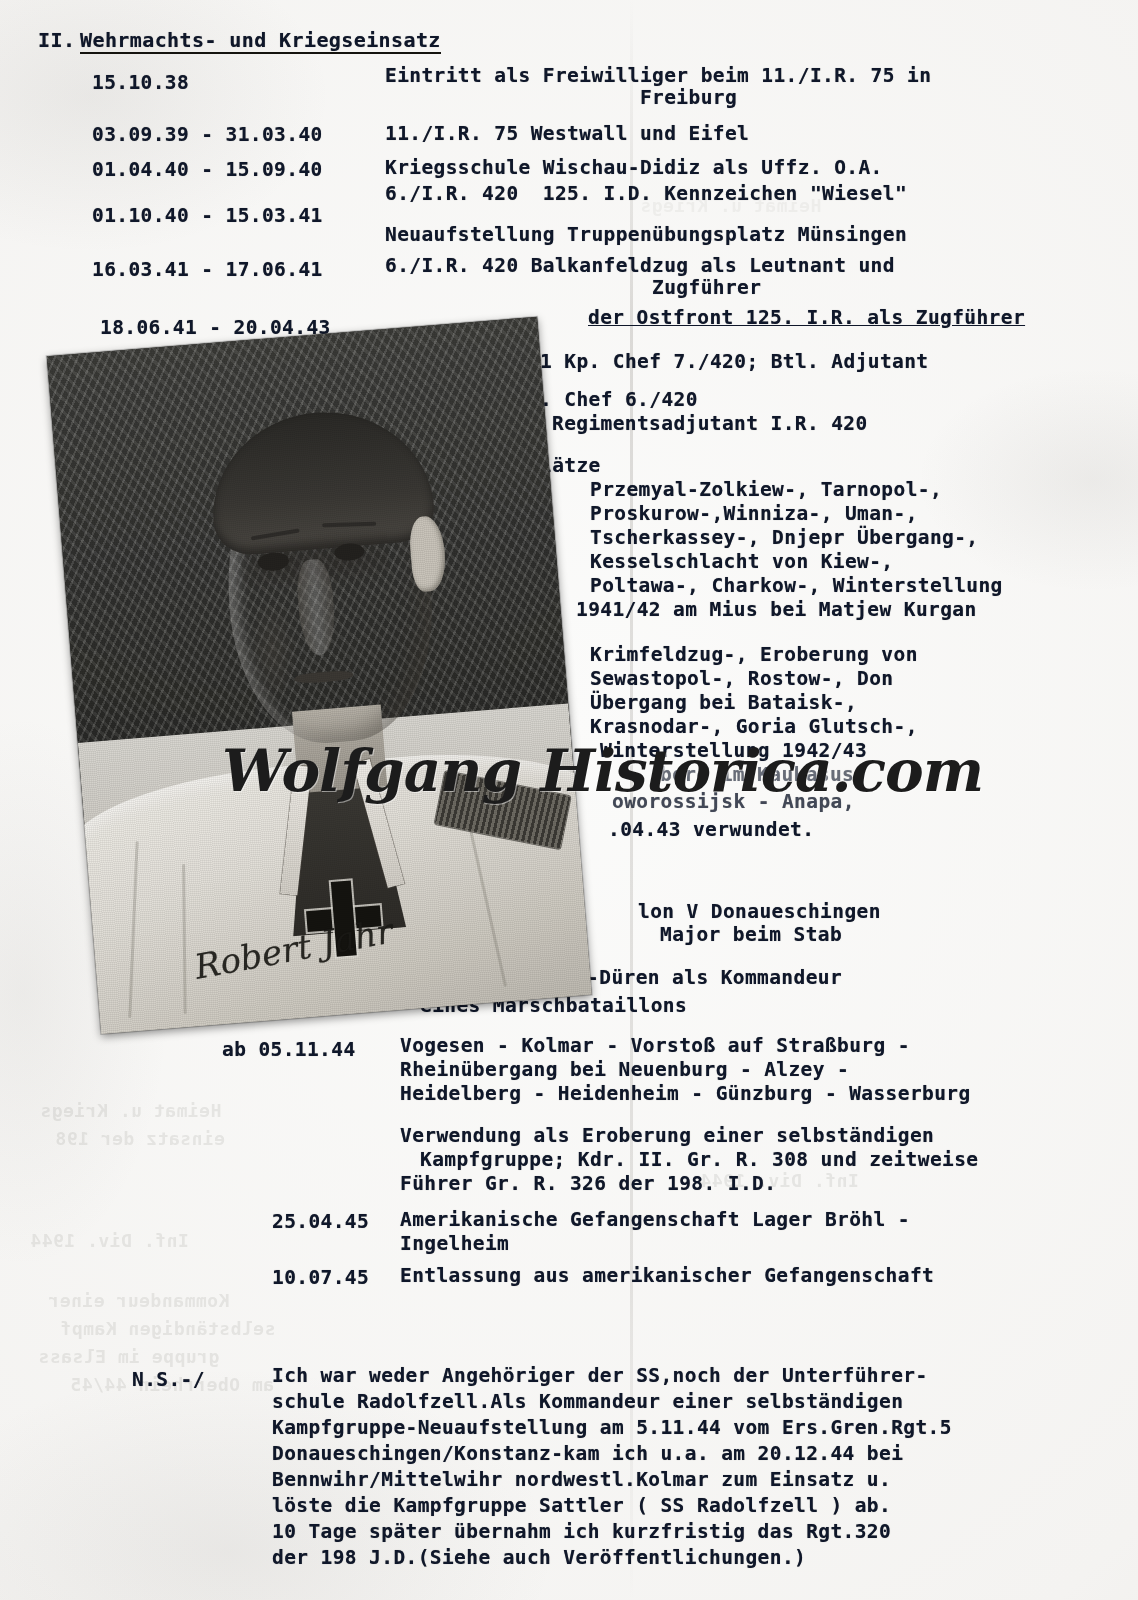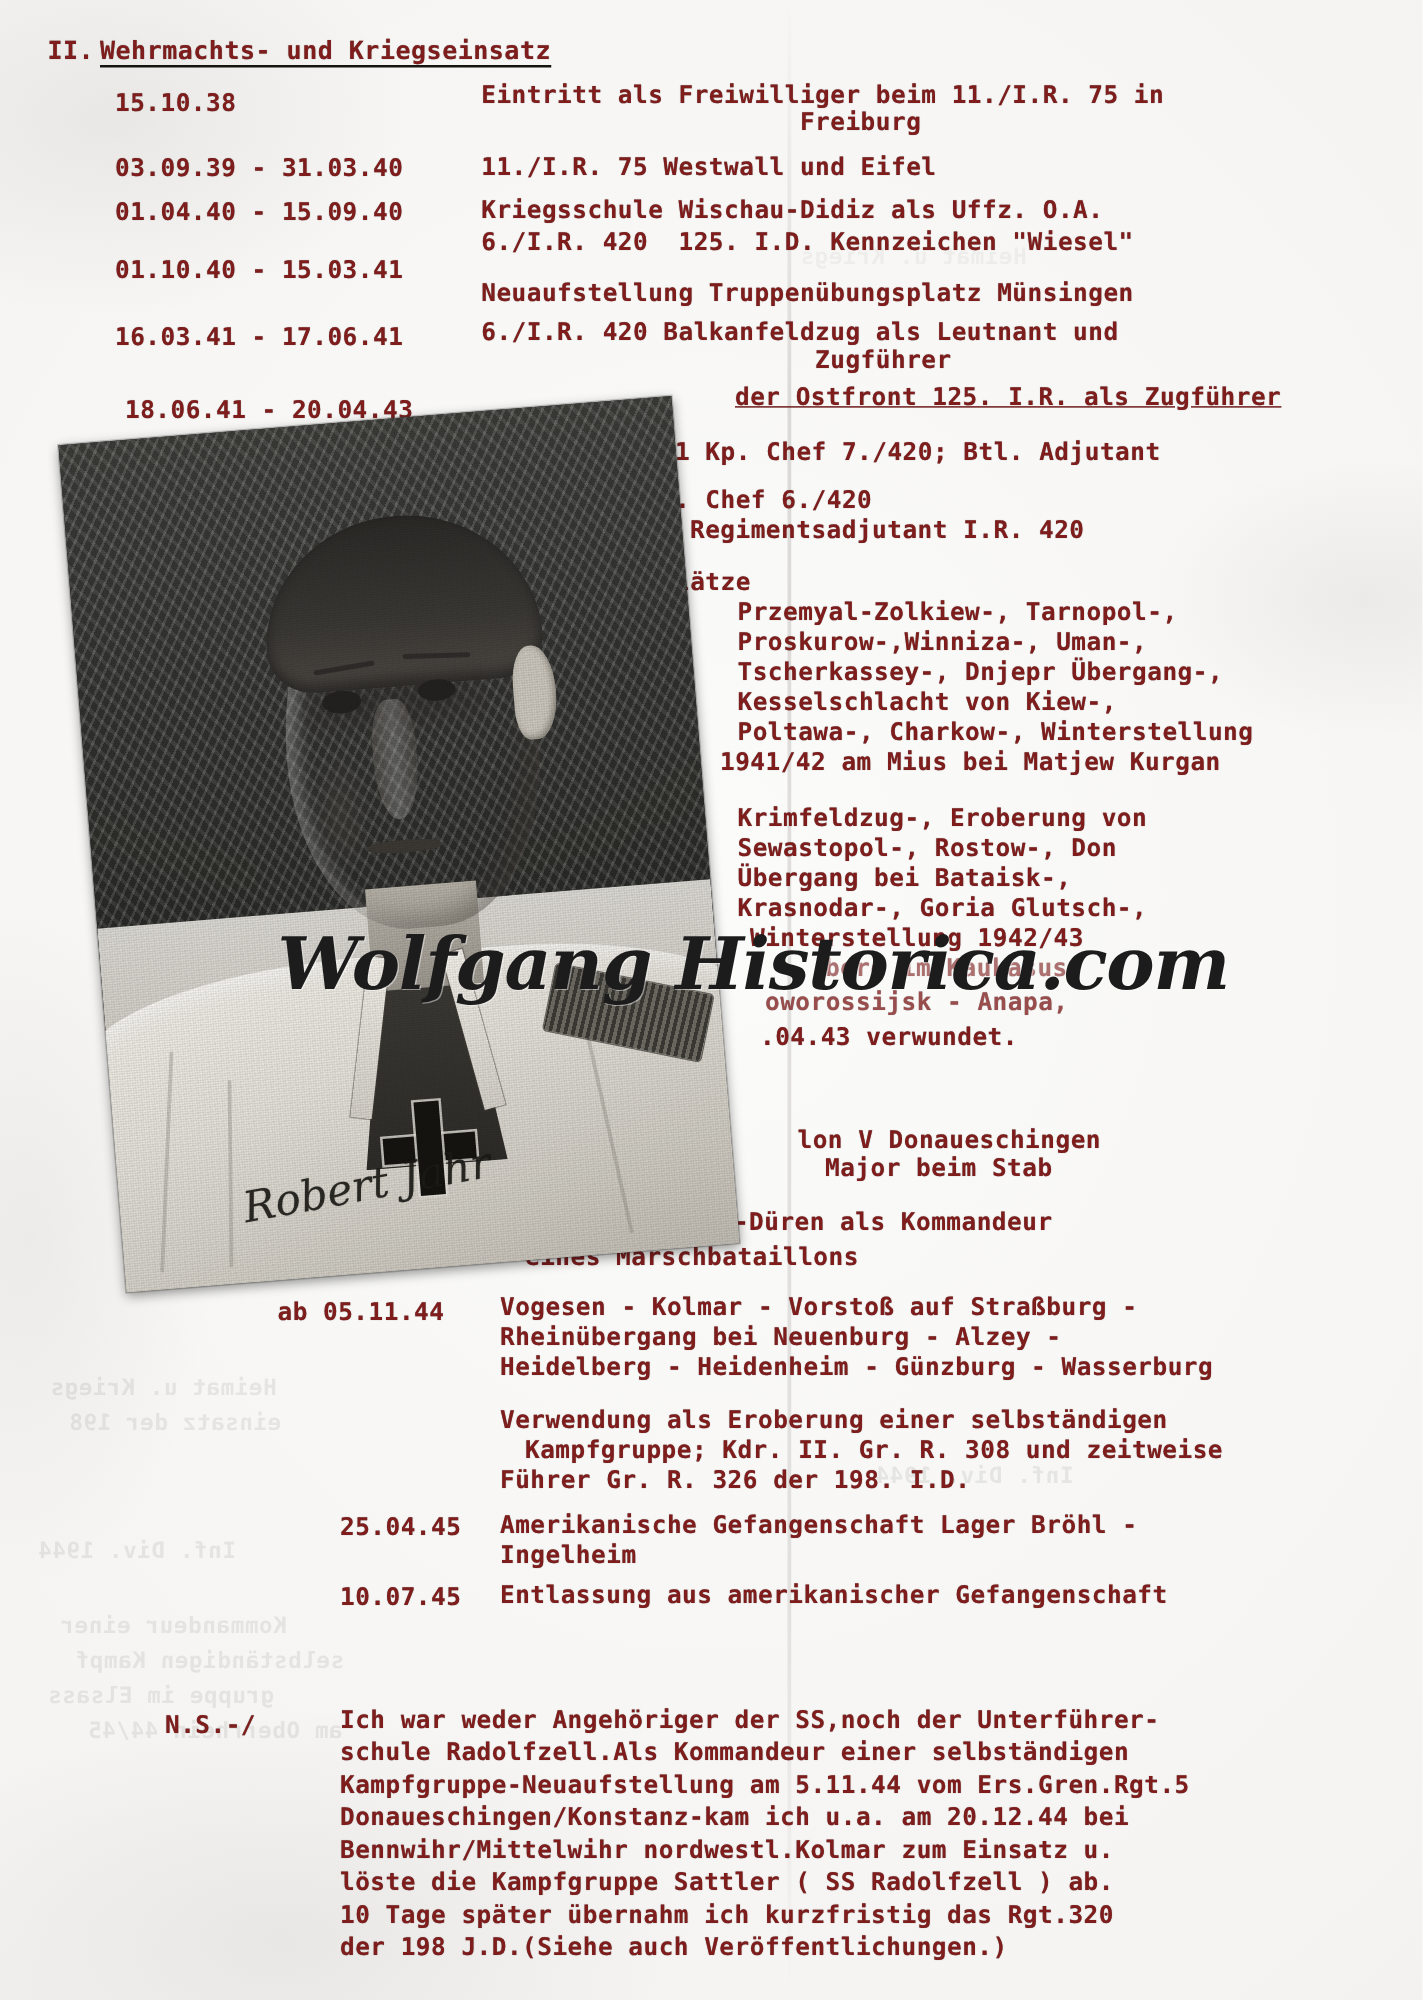--- a/index.html
+++ b/index.html
@@ -48,21 +48,21 @@
     inset: 0;
     padding: 0;
   }
   .ln {
     position: absolute;
     white-space: pre;
     font-size: 19.5px;
     letter-spacing: 0.4px;
     line-height: 1.05;
     font-weight: 700;
-    color: #7f1d1d;
+    color: #0f172a;
     text-shadow: 0 0 0.7px rgba(20,20,16,.55);
   }
   .date {
     font-size: 19.5px;
     font-weight: 700;
   }
   .sec-num { font-size: 20px; font-weight: 700; }
   .sec-title {
     font-size: 20px;
     font-weight: 700;

